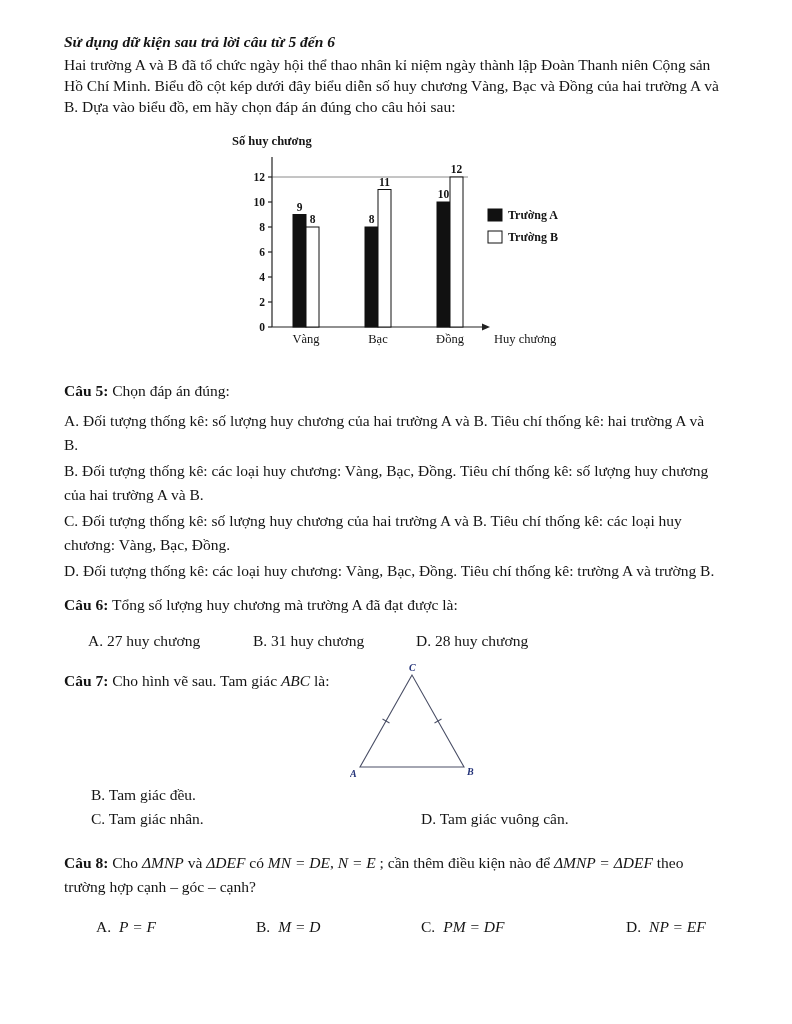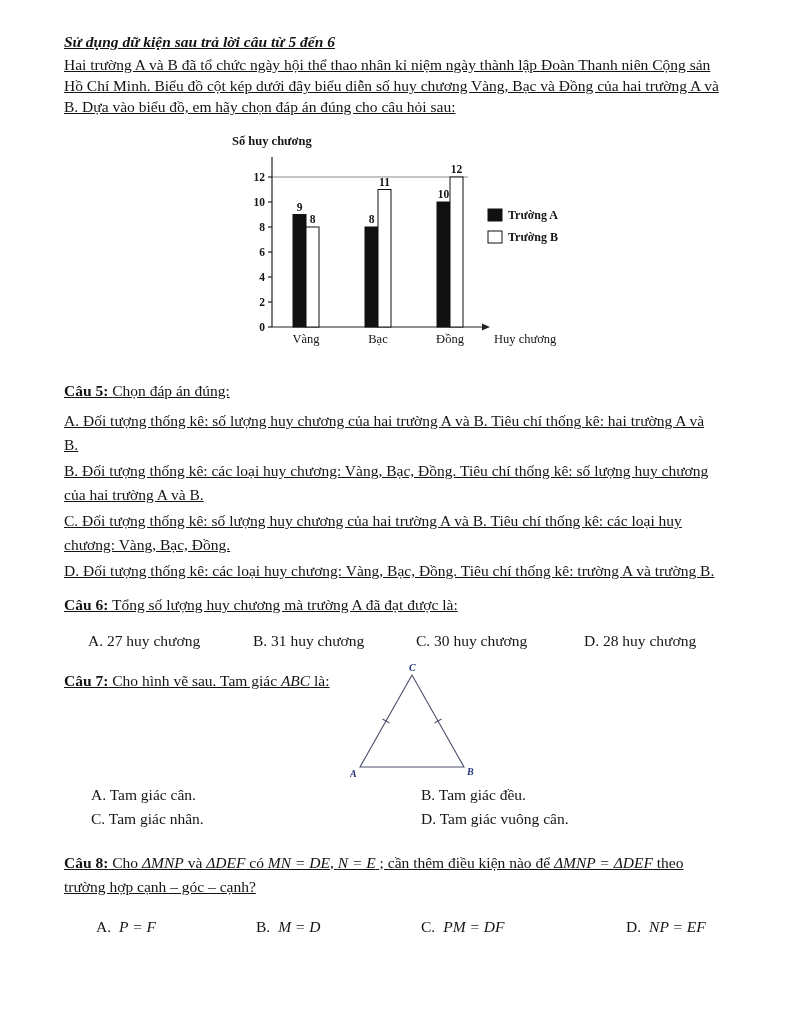--- a/index.html
+++ b/index.html
@@ -1,19 +1,19 @@
 <!DOCTYPE html>
 <html><head>
 <meta charset="utf-8">
 <style>
   * { margin:0; padding:0; box-sizing:border-box; }
   html, body { width:792px; height:1024px; background:#ffffff; overflow:hidden; }
   body { font-family:"Liberation Serif", serif; font-size:15.5px; color:#141414; }
   .page { padding:30px 70px 0 64px; }
-  p { line-height:24px;text-decoration:underline; }
+  p { line-height:24px; }
   .b { font-weight:bold; }
   .math { font-style:italic; }
   .intro-heading { font-weight:bold; font-style:italic; line-height:24px; }
   .intro-text { line-height:21px; text-align:left; }
   .chart-wrap { margin:12px 0 0 162px; width:360px; }
   svg text { font-family:"Liberation Serif", serif; fill:#141414; }
   .c-title { font-size:12.5px; font-weight:600; }
   .c-tick  { font-size:11.5px; font-weight:600; }
   .c-val   { font-size:11.5px; font-weight:600; }
   .c-cat   { font-size:12.5px; }
@@ -101,39 +101,37 @@
     <p>B. Đối tượng thống kê: các loại huy chương: Vàng, Bạc, Đồng. Tiêu chí thống kê: số lượng huy chương của hai trường A và B.</p>
     <p>C. Đối tượng thống kê: số lượng huy chương của hai trường A và B. Tiêu chí thống kê: các loại huy chương: Vàng, Bạc, Đồng.</p>
     <p>D. Đối tượng thống kê: các loại huy chương: Vàng, Bạc, Đồng. Tiêu chí thống kê:  trường A và trường B.</p>
   </div>
 
   <p class="q6-head"><span class="b">Câu 6:</span><span> Tổng số lượng huy chương mà trường A đã đạt được là:</span></p>
 
   <div class="opt-row q6-row">
     <span>A. 27 huy chương</span>
     <span>B. 31 huy chương</span>
-    <span>C. 30 huy chương</span>
     <span>D. 28 huy chương</span>
   </div>
 
   <div class="q7-block">
     <p><span class="b">Câu 7:</span><span> Cho hình vẽ sau. Tam giác </span><span class="math">ABC</span><span> là:</span></p>
 
     <svg class="tri-figure" width="130" height="122" viewBox="0 0 130 122">
       <polygon class="tri-line" points="62,14 10,106 114,106"></polygon>
       <line class="tri-line" x1="32.5" y1="58" x2="39.5" y2="62"></line>
       <line class="tri-line" x1="84.5" y1="62" x2="91.5" y2="58"></line>
       <text class="tri-label" x="59" y="10">C</text>
       <text class="tri-label" x="0" y="116">A</text>
       <text class="tri-label" x="117" y="114">B</text>
     </svg>
 
     <div class="q7-grid">
       <div class="opt-row">
-        <span>A. Tam giác cân.</span>
         <span>B. Tam giác đều.</span>
       </div>
       <div class="opt-row">
         <span>C. Tam giác nhân.</span>
         <span>D. Tam giác vuông cân.</span>
       </div>
     </div>
   </div>
 
   <p class="q8-para"><span class="b">Câu 8:</span><span> Cho </span><span class="math">ΔMNP</span><span> và  </span><span class="math">ΔDEF</span><span> có </span><span class="math">MN = DE</span><span>, </span><span class="math">N = E</span><span> ; cần thêm điều kiện nào để </span><span class="math">ΔMNP = ΔDEF</span><span> theo trường hợp cạnh – góc – cạnh?</span></p>

